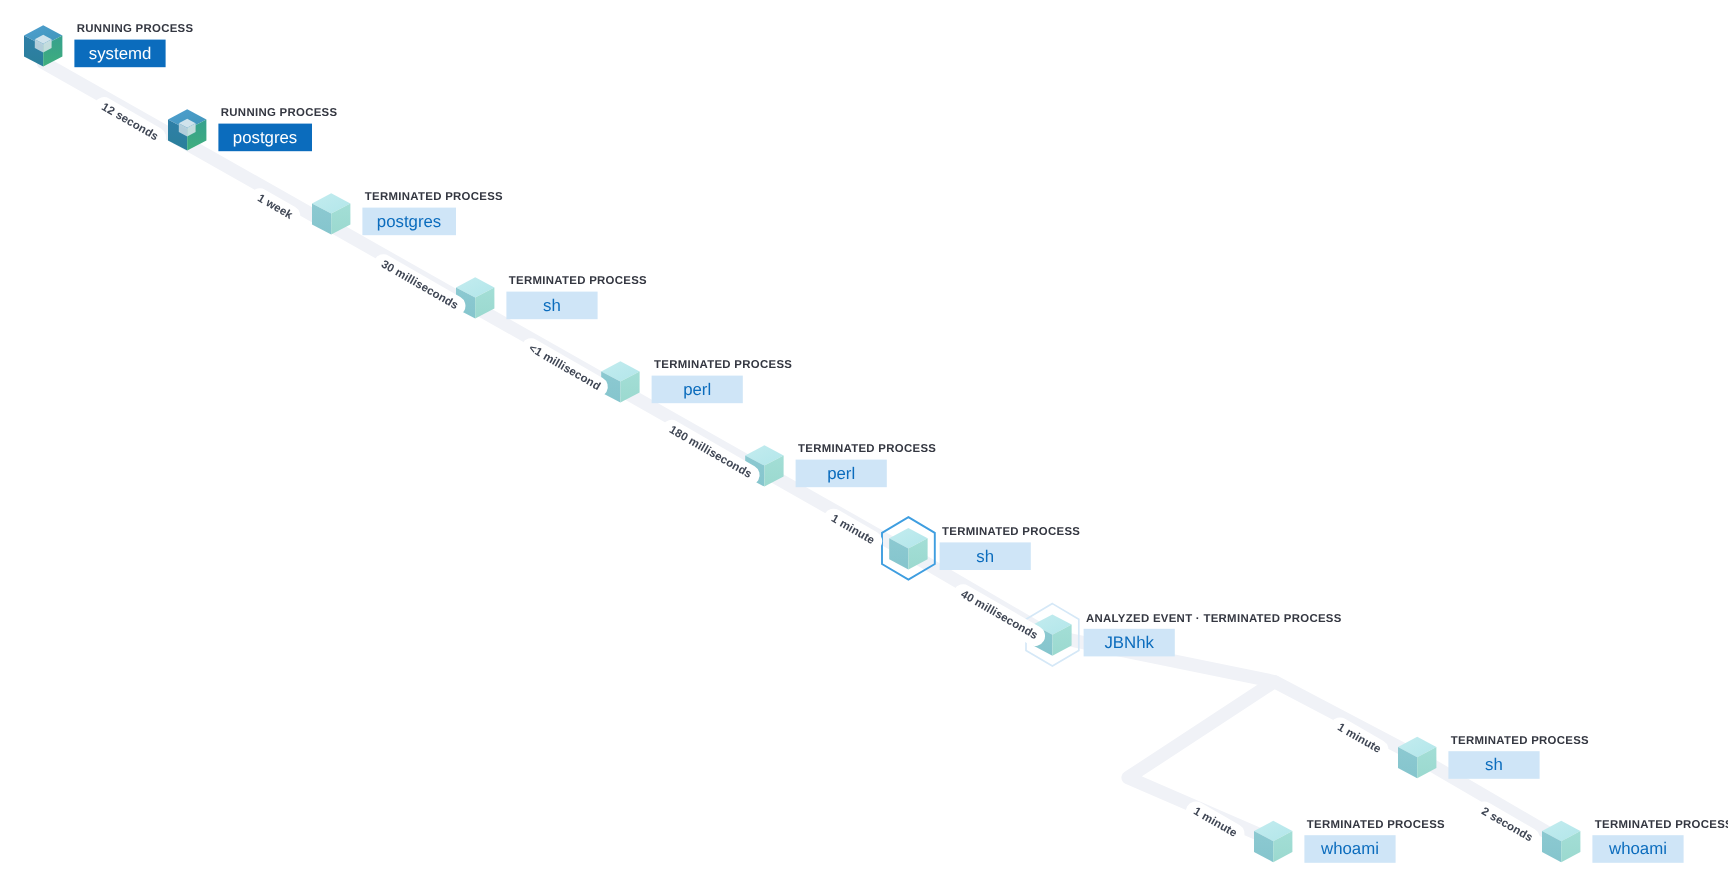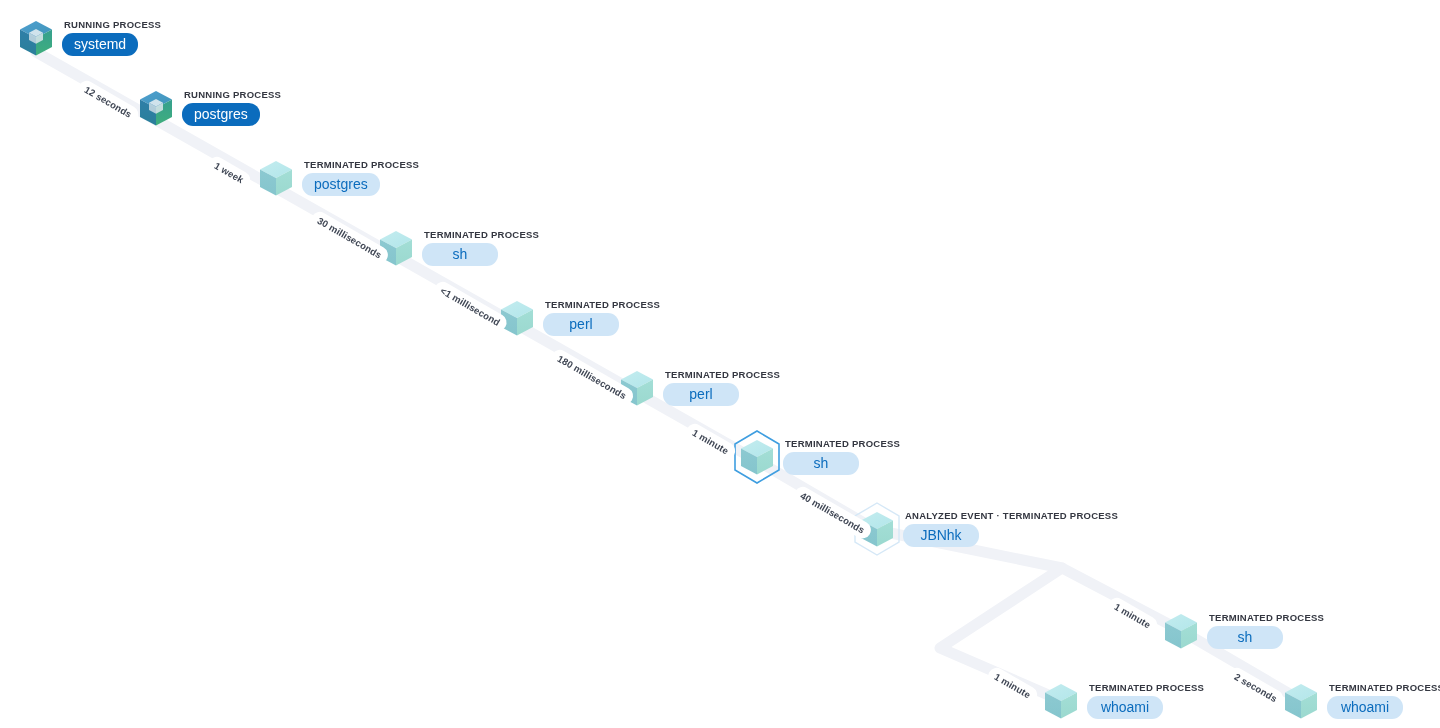--- a/index.html
+++ b/index.html
@@ -65,21 +65,21 @@
     font-weight: bold;
     letter-spacing: 0.25px;
     color: #343741;
     text-transform: uppercase;
     margin-bottom: 3px;
     padding-left: 2px;
   }
   .node-pill {
     display: inline-block;
     font-size: 14px;
-    border-radius: 11px;
+    border-radius: 0;
     padding: 4px 12px 5px 12px;
     text-align: center;
     min-width: 76px;
   }
   .node.running .node-pill {
     background: #0b6cbd;
     color: #ffffff;
   }
   .node.terminated .node-pill {
     background: #cfe5f7;

